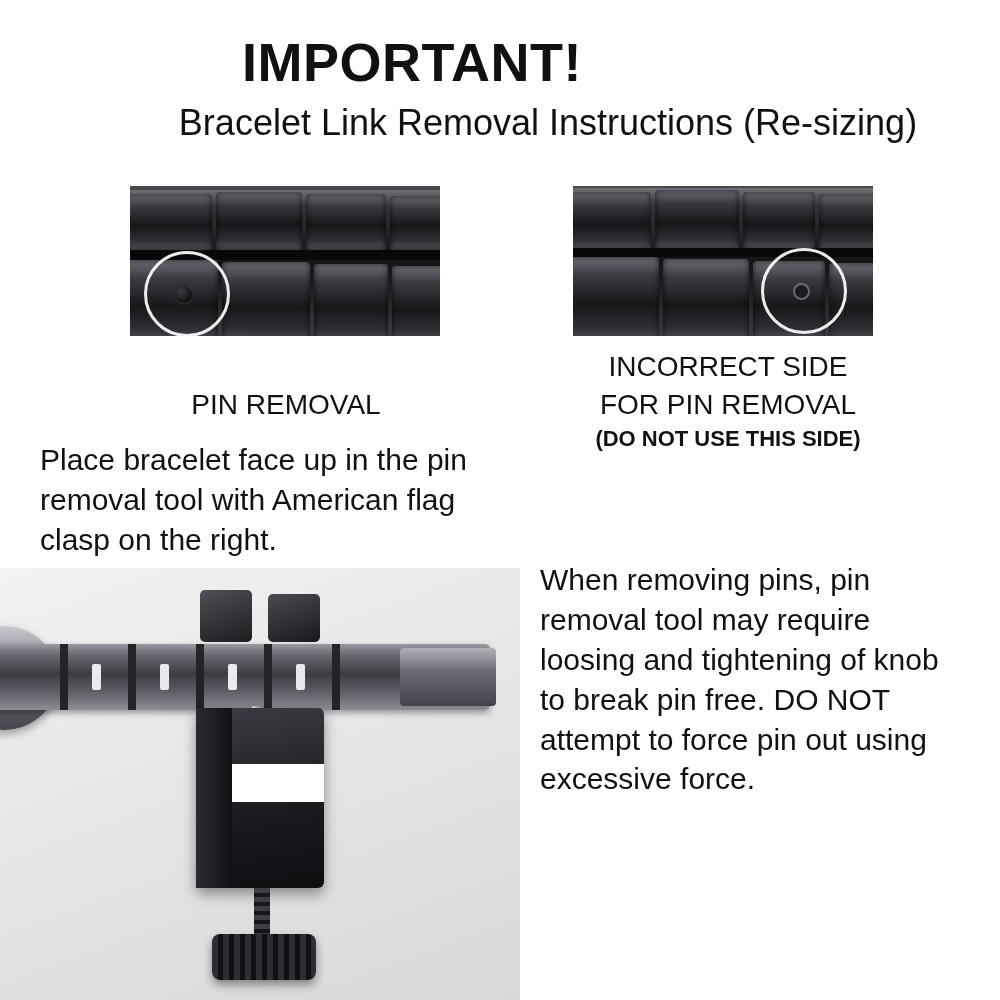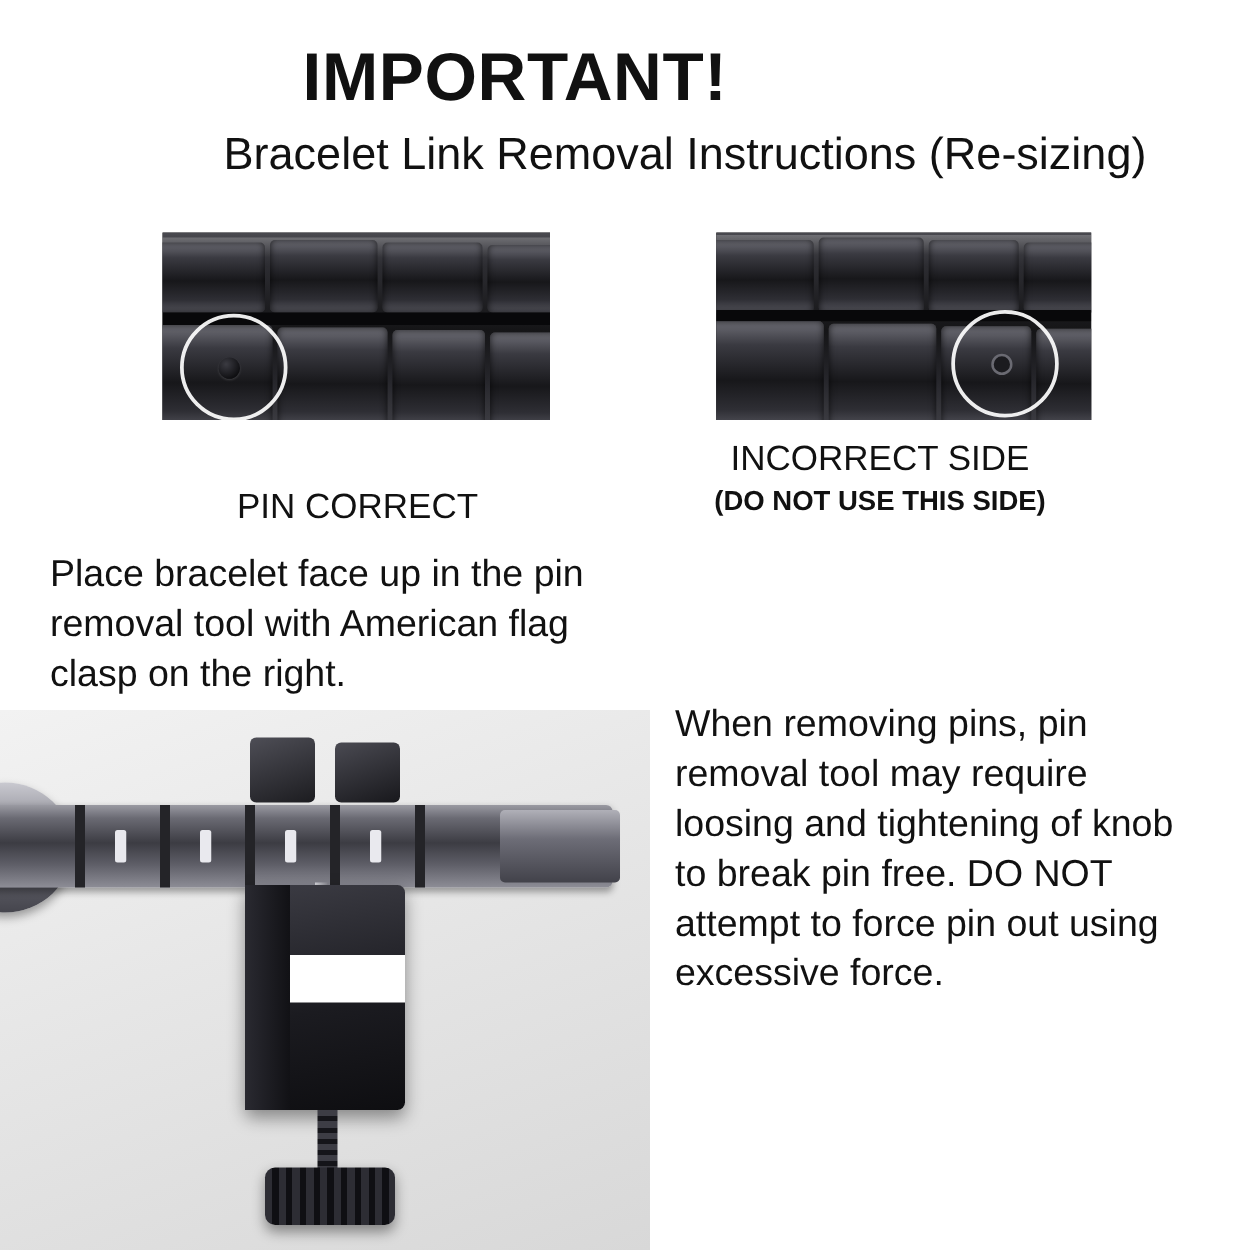--- a/index.html
+++ b/index.html
@@ -101,21 +101,21 @@
   }
 
   
   .caption {
     position: absolute;
     text-align: center;
     font-size: 28px;
     line-height: 1.35;
   }
   .caption.left  { left: 90px;  top: 348px; width: 392px; }
-  .caption.right { left: 508px; top: 348px; width: 392px; }
+  .caption.right { left: 532px; top: 348px; width: 392px; }
   .caption .warn {
     font-weight: bold;
     font-size: 22px;
     display: block;
     white-space: nowrap;
   }
 
   
   .para {
     position: absolute;
@@ -275,25 +275,26 @@
     <div class="brac-link" style="left:90px; top:73px; width:86px; height:84px;"></div>
     <div class="brac-link" style="left:180px;top:75px; width:72px; height:82px;"></div>
     <div class="brac-link" style="left:256px;top:77px; width:56px; height:80px;"></div>
 
     <div class="pin-ring" style="left:220px; top:97px;"></div>
     <div class="circle-mark" style="left:188px; top:62px;"></div>
   </div>
 
   <div class="caption left">
     <br>
-    <span>PIN CORRECT</span>
+    <span>PIN REMOVAL</span>
   </div>
 
   <div class="caption right">
     <span>INCORRECT SIDE</span><br>
+    <span>FOR PIN REMOVAL</span>
     <span class="warn">(DO NOT USE THIS SIDE)</span>
   </div>
 
   <div class="para p-left">Place bracelet face up in the pin removal tool with American flag clasp on the right.</div>
   <div class="para p-right">When removing pins, pin removal tool may require loosing and tightening of knob to break pin free. DO NOT attempt to force pin out using excessive force.</div>
 
   <div class="toolshot">
     <div class="tool-floor"></div>
 
     <div class="watchcase"></div>

